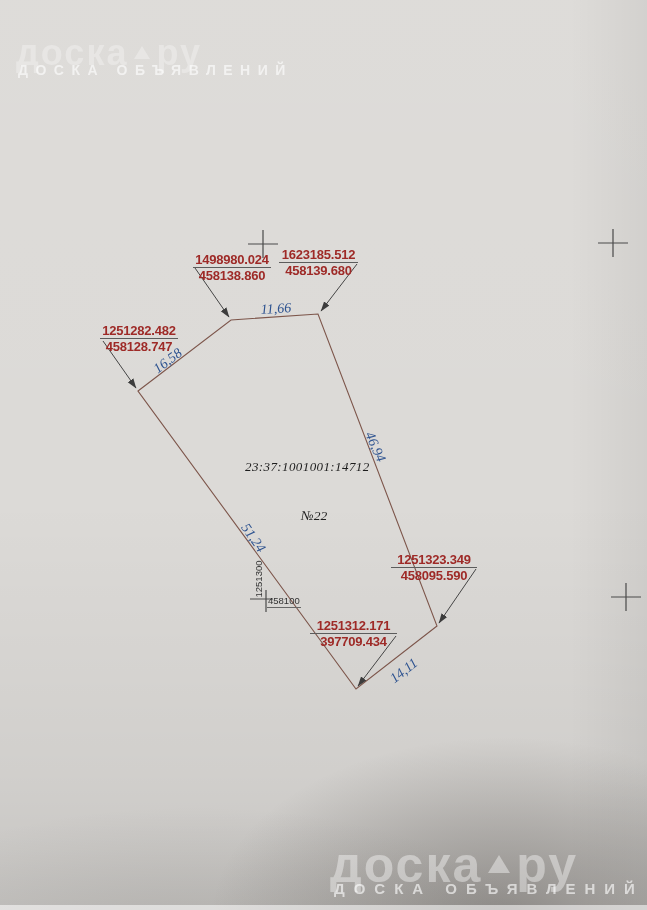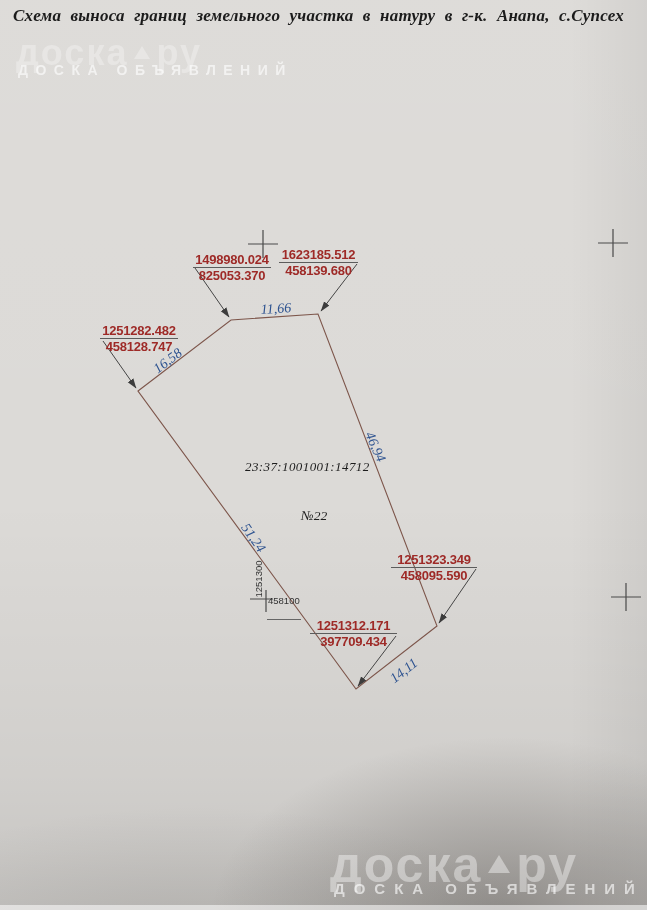--- a/index.html
+++ b/index.html
@@ -50,42 +50,41 @@
 
   
   .note{position:absolute;z-index:5;font-family:"Liberation Serif",serif;font-style:italic;
     color:#1d1d1d;white-space:nowrap;}
   .note-kn{left:245px;top:459px;font-size:13px;letter-spacing:0.4px;}
   .note-num{left:301px;top:508px;font-size:13.5px;}
 
   
   .gridlab{position:absolute;z-index:4;font-size:9.5px;color:#333;white-space:nowrap;}
   .grid-x{left:258px;top:579px;transform:translate(-50%,-50%) rotate(-90deg);}
-  .grid-y{left:267px;top:595px;border-bottom:1px solid #666;padding:0 1px 13px 1px;}
+  .grid-y{left:267px;top:595px;border-bottom:1px solid #666;padding:0 1px 1px 1px;}
 </style>
 </head>
 <body>
 
 <div class="page">
 
   <div class="wm-big wm-top-big">
     <span>доска</span>
     <span class="tri"></span>
     <span>ру</span>
   </div>
   <div class="wm-tag wm-top-tag">ДОСКА ОБЪЯВЛЕНИЙ</div>
   <div class="wm-big wm-bot-big">
     <span>доска</span>
     <span class="tri"></span>
     <span>ру</span>
   </div>
   <div class="wm-tag wm-bot-tag">ДОСКА ОБЪЯВЛЕНИЙ</div>
 
   <div class="title">
-    <div class="l1">Схема выноса границ земельного участка в натуру в  г-к. Анапа, с.Супсех</div>
   </div>
 
   <svg class="draw" width="647" height="910" viewBox="0 0 647 910">
     <defs>
       <marker id="arw" markerWidth="11" markerHeight="8" refX="9.5" refY="4" orient="auto" markerUnits="userSpaceOnUse">
         <path d="M0,0.6 L10,4 L0,7.4 Z" fill="#3c3c3c"></path>
       </marker>
     </defs>
 
     <path d="M138,391 L231,320 L318,314 L437,626 L356,689 Z" fill="none" stroke="#7d564b" stroke-width="1.1"></path>
@@ -104,21 +103,21 @@
       <path d="M611,597 H641 M626,583 V611"></path>
       <path d="M250,599 H273 M266,590 V612"></path>
     </g>
   </svg>
 
   <div class="gridlab grid-x">1251300</div>
   <div class="gridlab grid-y">458100</div>
 
   <div class="coord" style="left:193px;top:253px;width:78px;">
     <span class="x">1498980.024</span>
-    <span class="y">825053.370</span>
+    <span class="y">458138.860</span>
   </div>
   <div class="coord" style="left:279px;top:248px;width:79px;">
     <span class="x">1623185.512</span>
     <span class="y">458139.680</span>
   </div>
   <div class="coord" style="left:100px;top:324px;width:78px;">
     <span class="x">1251282.482</span>
     <span class="y">458128.747</span>
   </div>
   <div class="coord" style="left:391px;top:553px;width:86px;">

